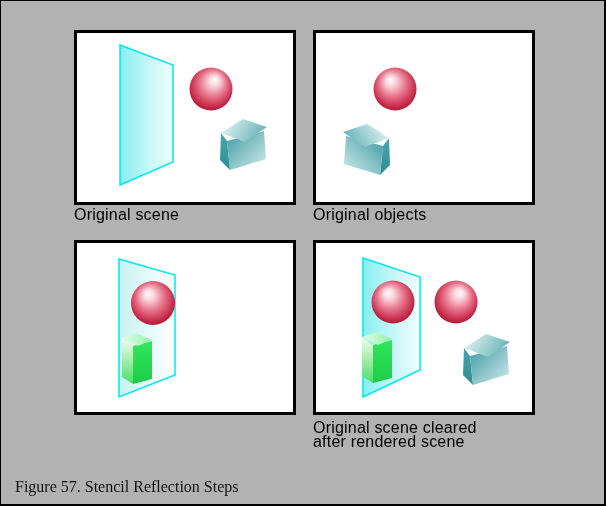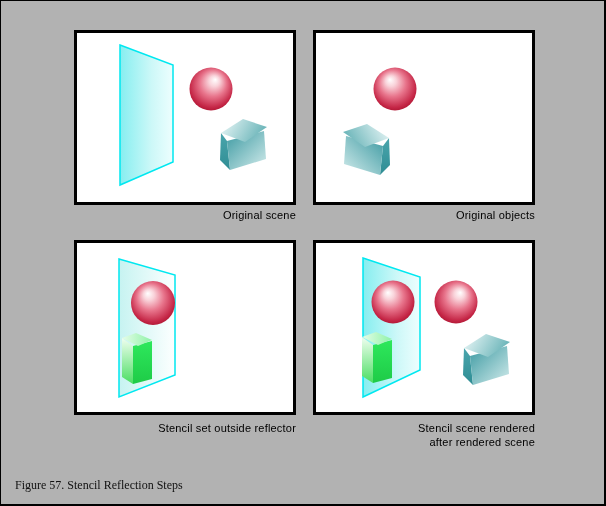--- a/index.html
+++ b/index.html
@@ -13,32 +13,32 @@
     position:absolute;width:222px;height:175px;box-sizing:border-box;
     background:var(--panel-bg,#fff);
     border:3px solid var(--panel-border,#000);
   }
   .p1{left:73px;top:29px}
   .p2{left:312px;top:29px}
   .p3{left:73px;top:239px}
   .p4{left:312px;top:239px}
   .panel svg{display:block;width:216px;height:169px}
   .plabel{
-    position:absolute;text-align:right;
-    font-size:11px;line-height:14px;letter-spacing:.2px;
+    position:absolute;text-align:left;
+    font-size:16px;line-height:14px;letter-spacing:.2px;
     color:var(--label-text,#000);
   }
   .col1{left:73px;width:222px}
   .col2{left:312px;width:222px}
   .row1{top:207px}
   .row2{top:420px}
   .plabel span{display:block}
   .figcaption{
     position:absolute;left:14px;top:477px;
-    font-family:"Liberation Serif",serif;font-size:12px;
+    font-family:"Liberation Serif",serif;font-size:16px;
     color:var(--caption-text,#111);
   }
 </style>
 </head>
 <body>
 
 <svg width="0" height="0" style="position:absolute" aria-hidden="true">
   <defs>
     <linearGradient id="mirrorGrad" x1="0" y1="0" x2="1" y2="0">
       <stop offset="0" style="stop-color:var(--mirror-left,#86eef0)"></stop>
@@ -145,22 +145,21 @@
     </svg>
   </div>
 
   <div class="plabel col1 row1">
     <span>Original scene</span>
   </div>
   <div class="plabel col2 row1">
     <span>Original objects</span>
   </div>
   <div class="plabel col1 row2">
-    <span>Stencil set outside reflector</span>
   </div>
   <div class="plabel col2 row2">
-    <span>Stencil scene rendered</span>
+    <span>Original scene cleared</span>
     <span>after rendered scene</span>
   </div>
 
   <div class="figcaption">Figure 57. Stencil Reflection Steps</div>
 
 </div>
 
 </body></html>

